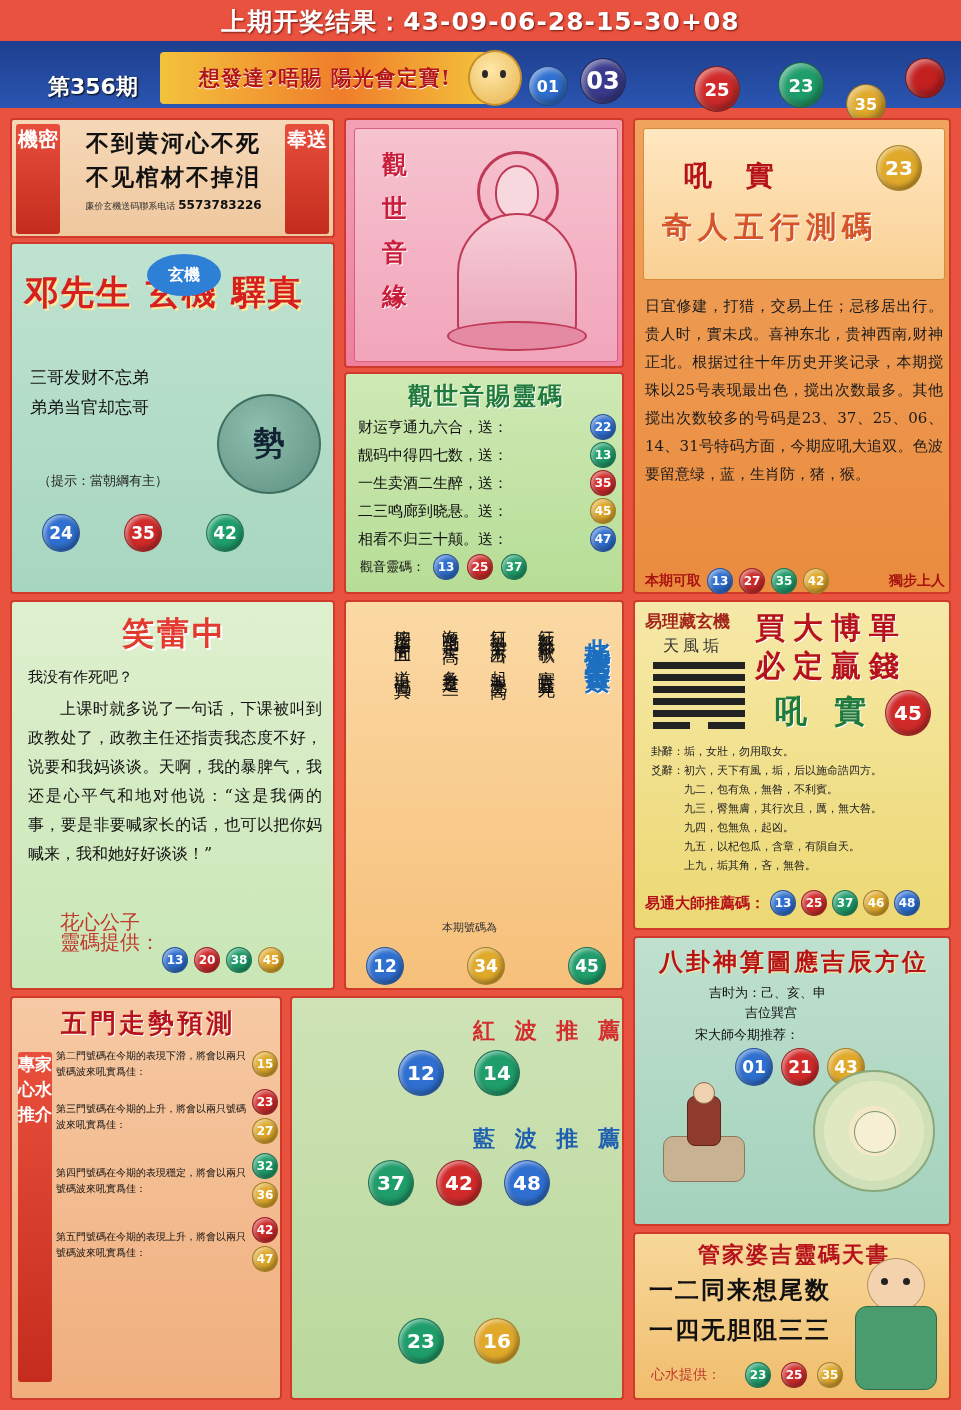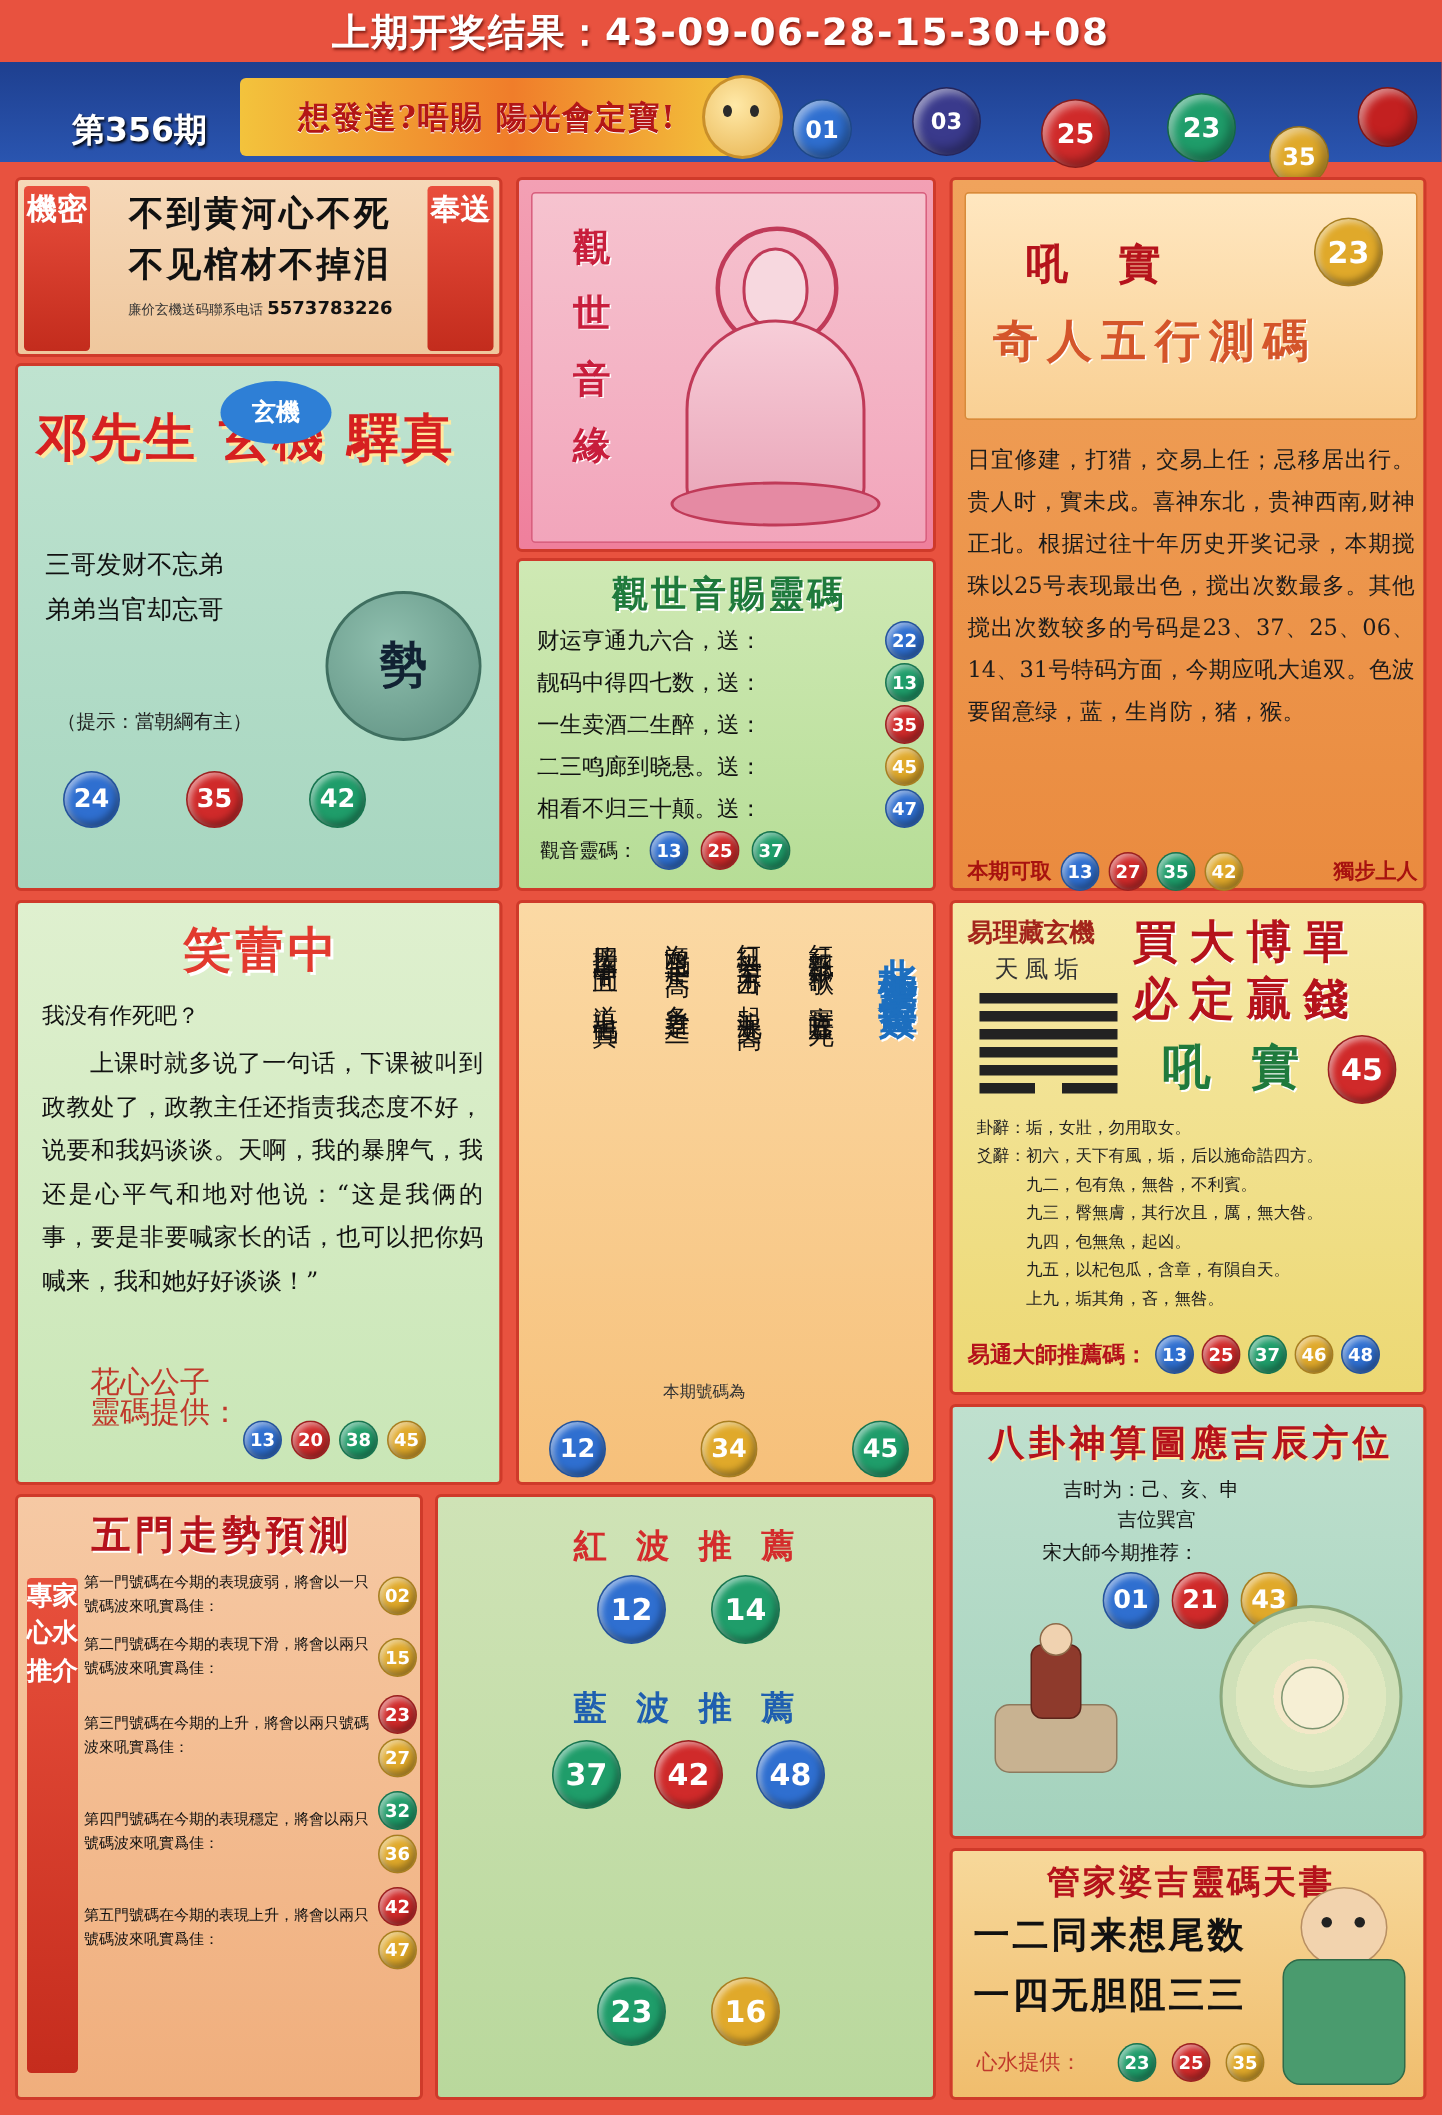--- a/index.html
+++ b/index.html
@@ -197,21 +197,21 @@
       border-radius:3px;color:#fff;font-size:17px;font-weight:bold;text-align:center;line-height:25px;box-sizing:border-box;
       font-family:"DejaVu Serif",serif;}
   .p10-rows{position:absolute;left:44px;top:50px;width:222px;}
   .p10-row{display:flex;align-items:center;margin-bottom:9px;}
   .p10-row .txt{flex:1;font-size:10px;color:#111;line-height:16px;font-family:"DejaVu Serif",serif;}
   .p10-row .bl{display:flex;flex-direction:column;gap:3px;margin-left:4px;}
 
   
   #p11{left:290px;top:996px;width:334px;height:404px;
       background:linear-gradient(180deg,#cfe3b6,#b9d89c);border:2px solid #cf3a2a;border-radius:4px;}
-  .p11-h{position:absolute;left:0;width:334px;text-align:center;font-size:22px;font-weight:bold;
+  .p11-h{position:absolute;left:0;width:334px;text-align:right;font-size:22px;font-weight:bold;
       font-family:"DejaVu Serif",serif;letter-spacing:6px;}
   .p11-row{position:absolute;left:0;width:334px;display:flex;justify-content:center;gap:30px;}
 
   
   #p12{left:633px;top:1232px;width:318px;height:168px;
       background:linear-gradient(180deg,#f7d89a,#f0bd6d);border:2px solid #cf3a2a;border-radius:4px;}
   .p12-title{position:absolute;left:0;top:6px;width:318px;text-align:center;font-size:22px;font-weight:bold;
       color:#b5121b;font-family:"DejaVu Serif",serif;letter-spacing:2px;}
   .p12-l1{position:absolute;left:14px;top:40px;font-size:24px;font-weight:bold;color:#111;font-family:"DejaVu Serif",serif;letter-spacing:2px;}
   .p12-l2{position:absolute;left:14px;top:80px;font-size:24px;font-weight:bold;color:#111;font-family:"DejaVu Serif",serif;letter-spacing:2px;}
@@ -228,21 +228,21 @@
 
 <div class="page">
 
   <div class="header">
     <div class="hdr-title">上期开奖结果：43-09-06-28-15-30+08</div>
     <div class="issue">第356期</div>
     <div class="banner-art">想發達?唔賜  陽光會定寶!</div>
     <div class="face"></div>
     <div id="hdr-balls">
         <div class="hball" style="left: 528px; top: 66px; background: rgb(47, 111, 208);">01</div>
-        <div class="hball" style="left: 608px; top: 58px; background: rgb(58, 58, 140); width: 44px; height: 44px; font-size: 15px;">03</div>
+        <div class="hball" style="left: 580px; top: 58px; background: rgb(58, 58, 140); width: 44px; height: 44px; font-size: 24px;">03</div>
         <div class="hball" style="left: 694px; top: 66px; background: rgb(208, 42, 42); width: 44px; height: 44px; font-size: 18px;">25</div>
         <div class="hball" style="left: 778px; top: 62px; background: rgb(31, 157, 106); width: 44px; height: 44px; font-size: 18px;">23</div>
         <div class="hball" style="left: 846px; top: 84px; background: rgb(224, 169, 42);">35</div>
         <div class="hball" style="left: 905px; top: 58px; background: rgb(195, 32, 32);"></div>
       </div>
   </div>
 
   <div class="panel" id="p1">
     <div class="p1-side p1-left">機密</div>
     <div class="p1-side p1-right">奉送</div>
@@ -419,26 +419,20 @@
         <div class="rider"></div>
         <div class="rhead"></div>
     </div>
   </div>
 
   <div class="panel" id="p10">
     <div class="p10-title">五門走勢預測</div>
     <div class="p10-side">專家心水推介</div>
     <div class="p10-rows" id="p10-rows">
         <div class="p10-row">
-          <div class="txt">第一門號碼在今期的表現疲弱，將會以一只號碼波來吼實爲佳：</div>
-          <div class="bl">
-            <span class="ball sm" style="background: rgb(224, 169, 42);">02</span>
-          </div>
-        </div>
-        <div class="p10-row">
           <div class="txt">第二門號碼在今期的表現下滑，將會以兩只號碼波來吼實爲佳：</div>
           <div class="bl">
             <span class="ball sm" style="background: rgb(224, 169, 42);">15</span>
           </div>
         </div>
         <div class="p10-row">
           <div class="txt">第三門號碼在今期的上升，將會以兩只號碼波來吼實爲佳：</div>
           <div class="bl">
             <span class="ball sm" style="background: rgb(208, 42, 42);">23</span>
             <span class="ball sm" style="background: rgb(224, 169, 42);">27</span>

